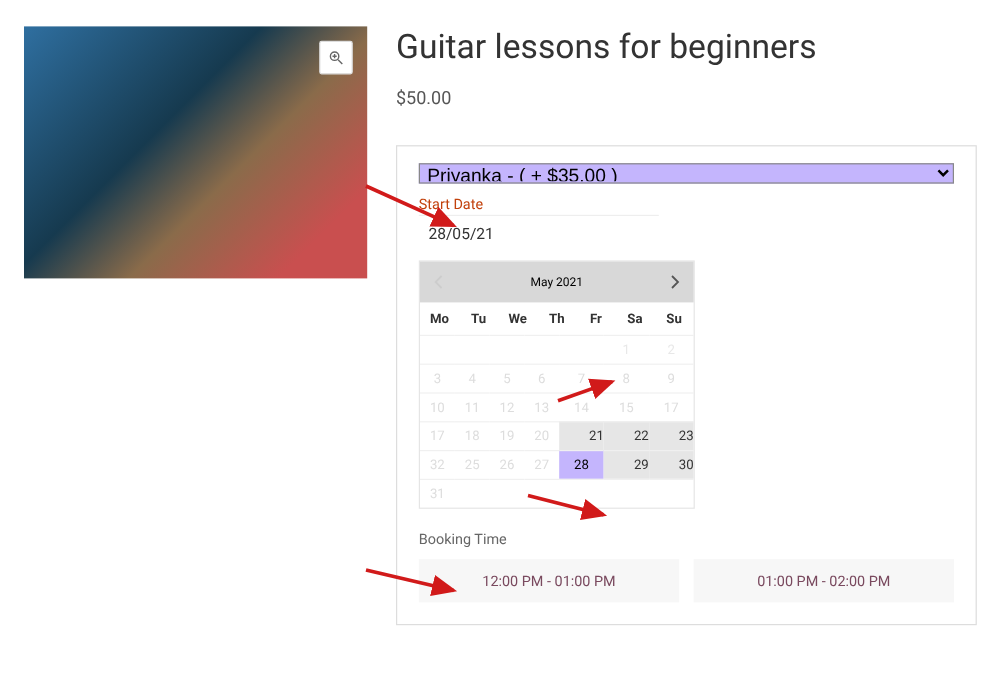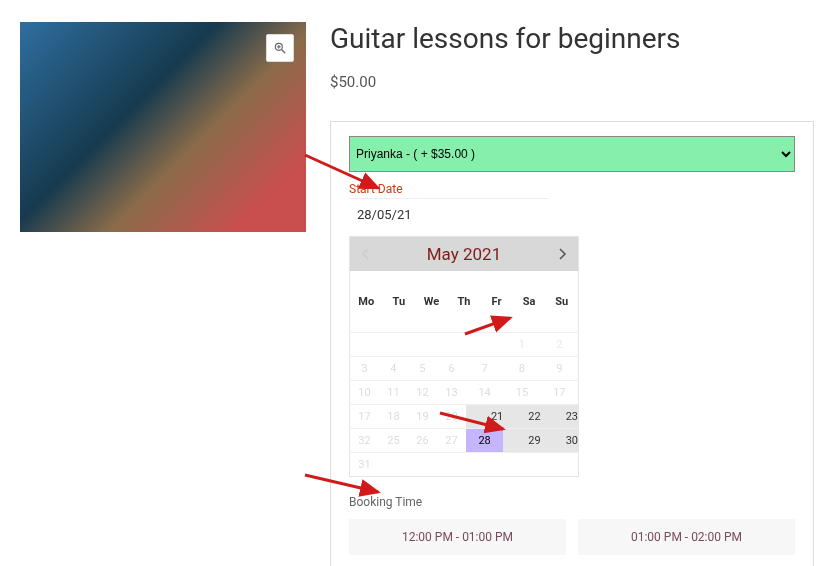--- a/index.html
+++ b/index.html
@@ -60,25 +60,25 @@
     border: 1px solid #ddd;
     padding: 14px 18px 18px;
   }
   .type-label {
     font-size: 12px;
     color: #666;
     margin-bottom: 4px;
   }
   .type-select {
     width: 100%;
-    font-size: 12px;
+    font-size: 16px;
     padding: 1px 2px;
     border: 1px solid #888;
-    background: #86efac;
-    height: 36px;
+    background: #c4b5fd;
+    height: 17px;
     margin-bottom: 10px;
   }
   .start-date-label {
     font-size: 12px;
     color: #c2410c;
     margin-bottom: 8px;
     border-bottom: 1px solid #eee;
     padding-bottom: 2px;
     width: 200px;
   }
@@ -105,33 +105,33 @@
   .cal-nav {
     width: 20px;
     height: 20px;
     display: flex;
     align-items: center;
     justify-content: center;
     color: #555;
   }
   .cal-nav.disabled { color: #ccc; }
   .cal-title {
-    font-size: 17px;
-    color: #7f1d1d;
+    font-size: 10px;
+    color: #000000;
     text-align: center;
     flex: 1;
   }
   .cal-grid {
     display: grid;
     grid-template-columns: repeat(7, 1fr);
   }
   .cal-dow {
     font-weight: bold;
     text-align: center;
-    padding: 24px 0;
+    padding: 7px 0;
     font-size: 11px;
     color: #333;
   }
   .cal-day {
     text-align: center;
     padding: 5px 0;
     font-size: 11px;
     height: 24px;
     line-height: 14px;
     border-top: 1px solid #f0f0f0;

